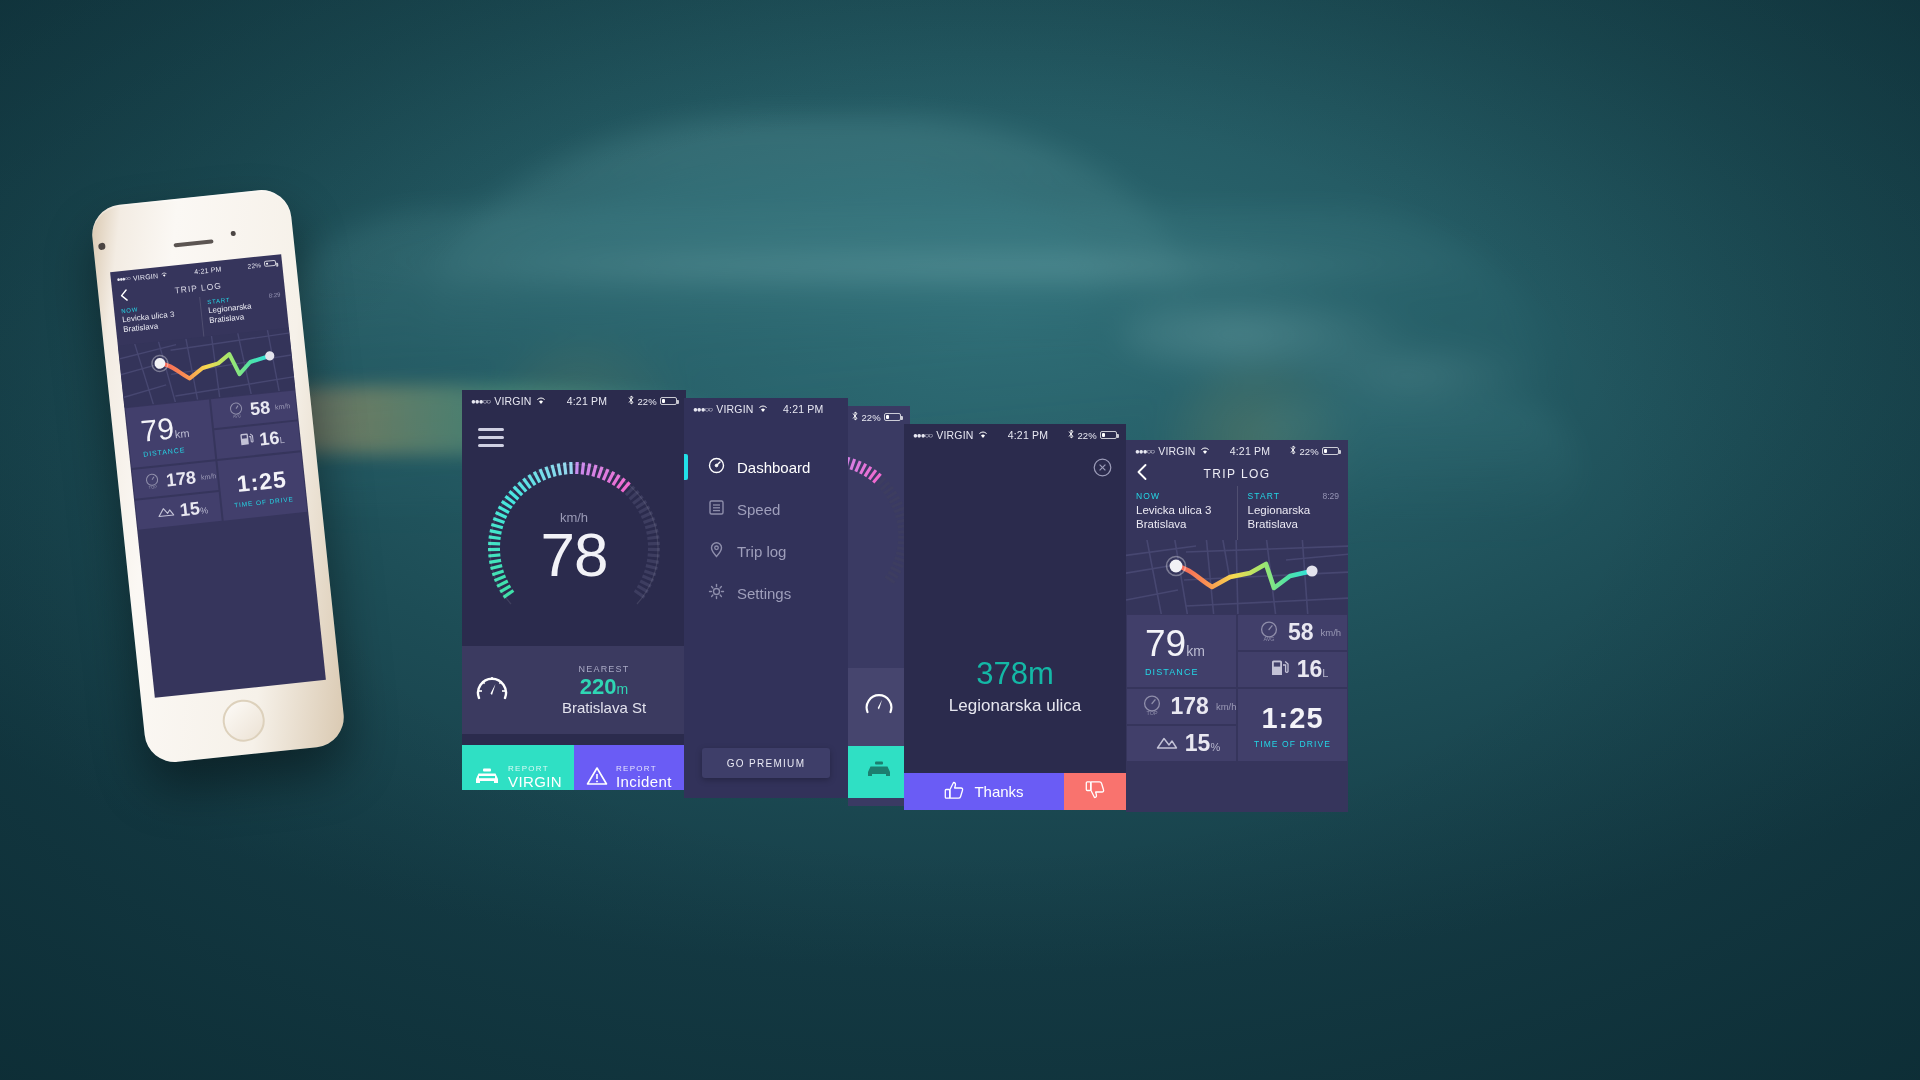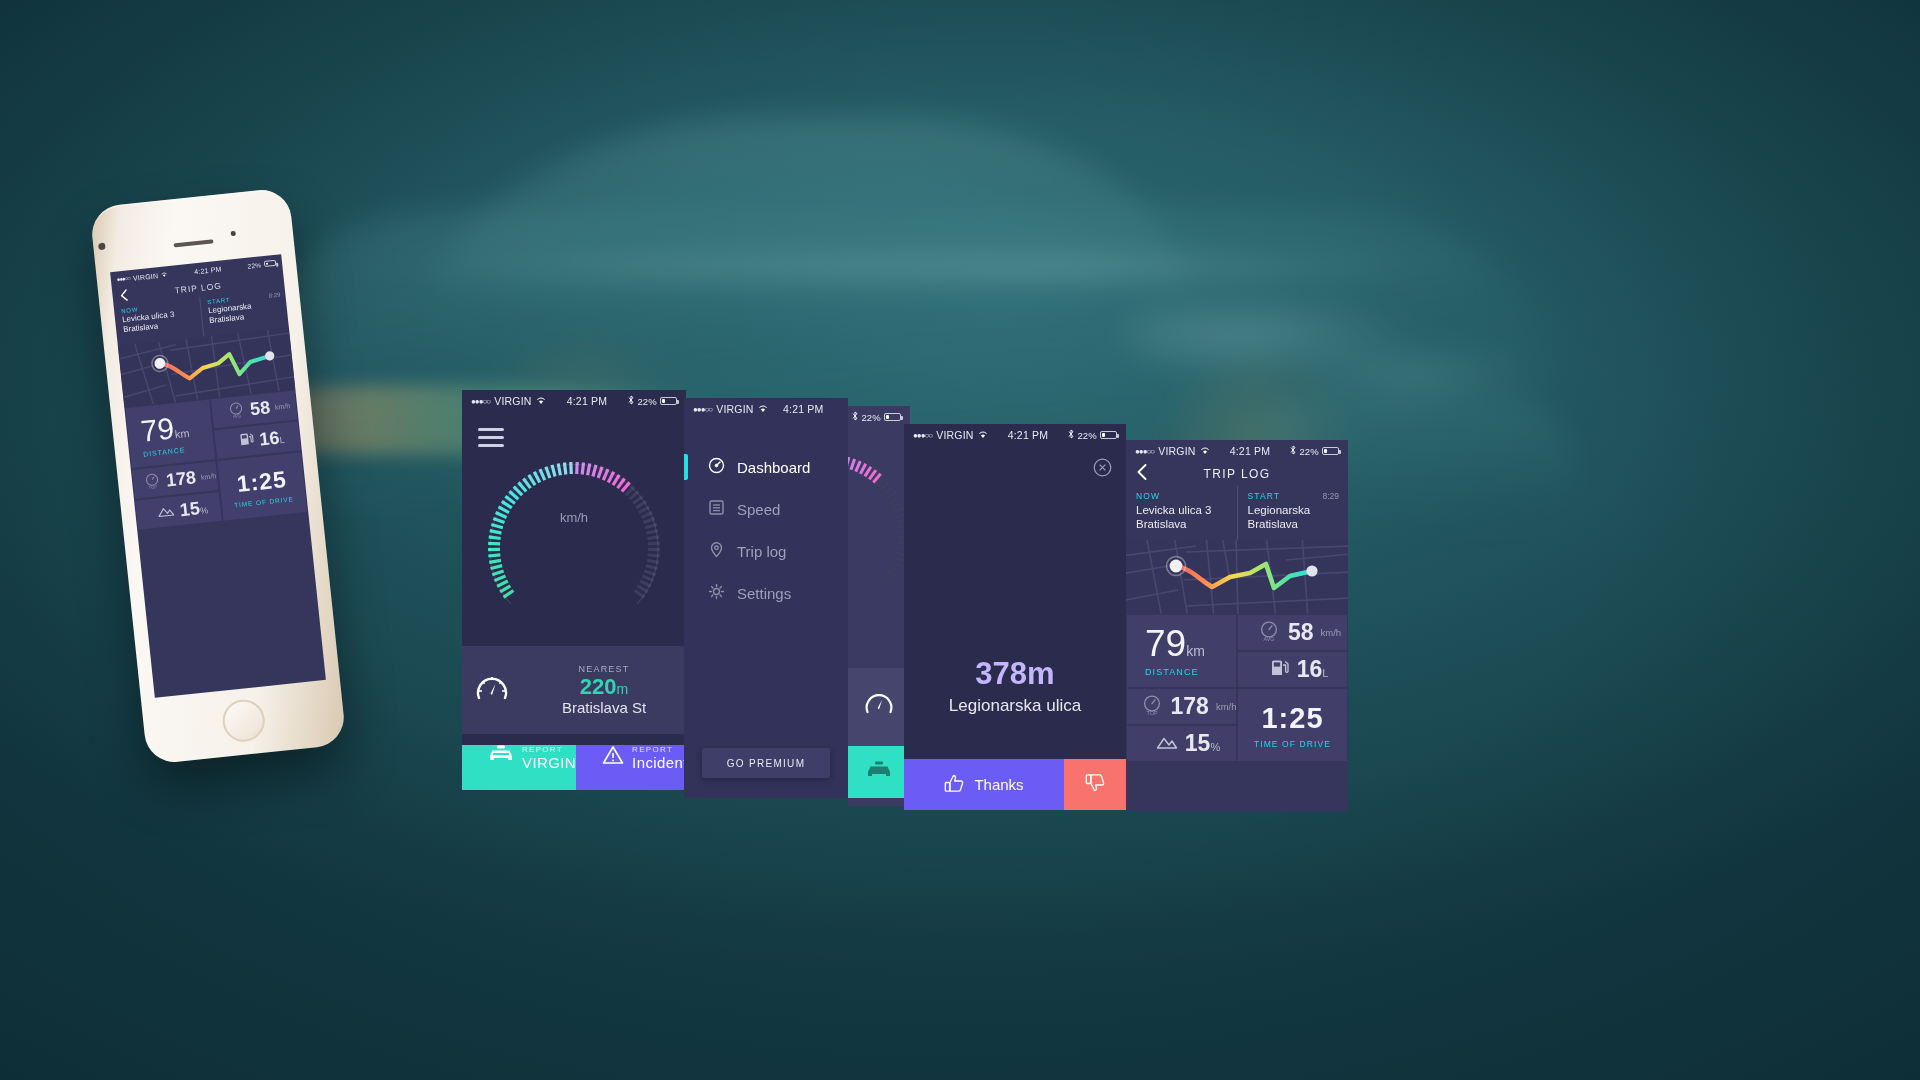--- a/index.html
+++ b/index.html
@@ -105,21 +105,21 @@
     position:absolute; left:0; right:0; top:256px; height:88px;
     background:#3b3a60; display:flex; align-items:center;
   }
   .nearest .ico{width:60px;display:flex;justify-content:center;}
   .nearest .txt{flex:1;text-align:center;}
   .n-label{font-size:9px;letter-spacing:1.2px;color:#a9a9c4;}
   .n-dist{font-size:22px;font-weight:700;color:#2fd6b4;line-height:1.15;}
   .n-dist em{font-size:14px;font-style:normal;font-weight:400;}
   .n-street{font-size:15px;color:#e3e3ee;}
   .report-bar{position:absolute;left:0;right:0;bottom:0;height:45px;display:flex;}
-  .report-btn{flex:1;display:flex;align-items:flex-start;gap:8px;padding-left:26px;}
+  .report-btn{flex:1;display:flex;align-items:flex-end;gap:8px;padding-left:12px;}
   .rb-police{background:#2fe0c4;}
   .rb-incident{background:#6a5cf5;}
   .rb-txt .rb-small{font-size:8px;letter-spacing:1.3px;color:rgba(255,255,255,.82);}
   .rb-txt .rb-big{font-size:15px;color:#fff;letter-spacing:.4px;}
   .rb-police .rb-big{font-weight:400;}
 
   
   #screen-menu { left:684px; top:398px; width:164px; height:400px; background:#32325a; }
   .menu-list{margin-top:26px;}
   .menu-item{display:flex;align-items:center;height:42px;padding-left:24px;gap:12px;position:relative;}
@@ -139,23 +139,23 @@
   #screen-sliver { left:848px; top:406px; width:62px; height:400px; background:#3a3a63; }
   #screen-sliver .sv-gauge{position:absolute;left:-110px;top:40px;width:180px;height:180px;}
   .sv-nearest{position:absolute;left:0;right:0;bottom:60px;height:78px;background:#46456e;display:flex;align-items:center;justify-content:center;}
   .sv-report{position:absolute;left:0;right:0;bottom:8px;height:52px;background:#2fe0c4;display:flex;align-items:center;justify-content:center;}
 
   
   #screen-radar { left:904px; top:424px; width:222px; height:386px; background:#2b2b4d; }
   .close-ico{position:absolute;right:14px;top:34px;}
   .radar-mid{position:absolute;left:0;right:0;top:62px;text-align:center;}
   .radar-title{font-size:23px;color:#f0f0f6;margin-top:14px;font-weight:400;}
-  .radar-dist{position:absolute;left:0;right:0;top:232px;text-align:center;font-size:31px;font-weight:700;color:#c4b5fd;}
+  .radar-dist{position:absolute;left:0;right:0;top:232px;text-align:center;font-size:31px;font-weight:400;color:#14b8a6;}
   .radar-street{position:absolute;left:0;right:0;top:272px;text-align:center;font-size:17px;color:#e6e6ef;}
-  .thanks-bar{position:absolute;left:0;right:0;bottom:0;height:51px;display:flex;}
+  .thanks-bar{position:absolute;left:0;right:0;bottom:0;height:37px;display:flex;}
   .thanks-btn{flex:1;background:#6a5cf5;display:flex;align-items:center;justify-content:center;gap:10px;font-size:15px;color:#fff;}
   .dislike-btn{width:62px;background:#f9736e;display:flex;align-items:center;justify-content:center;}
 
   
   #screen-trip { left:1126px; top:440px; width:222px; height:372px; background:#36355c; }
   .trip-nav{height:24px;display:flex;align-items:center;padding:0 10px;position:relative;}
   .trip-title{position:absolute;left:0;right:0;text-align:center;font-size:12px;letter-spacing:1.4px;color:#edecf4;}
   .trip-head{display:flex;height:54px;}
   .th-col{flex:1;padding:5px 10px;position:relative;}
   .th-col.right{border-left:1px solid rgba(255,255,255,.13);}
@@ -333,20 +333,21 @@
           <line x1="166.86" y1="112.67" x2="178.51" y2="115.53" stroke-width="3.2" stroke-linecap="butt" stroke="#3d3d60"></line>
           <line x1="165.36" y1="117.93" x2="176.77" y2="121.65" stroke-width="3.2" stroke-linecap="butt" stroke="#3d3d60"></line>
           <line x1="163.47" y1="123.07" x2="174.57" y2="127.62" stroke-width="3.2" stroke-linecap="butt" stroke="#3d3d60"></line>
           <line x1="161.21" y1="128.05" x2="171.95" y2="133.41" stroke-width="3.2" stroke-linecap="butt" stroke="#3d3d60"></line>
           <line x1="158.59" y1="132.85" x2="168.90" y2="138.99" stroke-width="3.2" stroke-linecap="butt" stroke="#3d3d60"></line>
           <line x1="155.62" y1="137.44" x2="165.45" y2="144.33" stroke-width="3.2" stroke-linecap="butt" stroke="#3d3d60"></line>
         </g>
       <path d="M 32 151 A 84 84 0 1 1 158 151" stroke="rgba(255,255,255,.10)" stroke-width="1.2" fill="none"></path>
     </svg>
     <div class="gauge-label">km/h</div>
+    <div class="gauge-value">78</div>
   </div>
 
   <div class="nearest">
     <div class="ico">
       <svg width="34" height="34" viewBox="0 0 34 34">
         <path d="M4 25 A14 14 0 1 1 30 25" stroke="#fff" stroke-width="2.4" fill="none" stroke-linecap="round"></path>
         <path d="M17 22 L20.5 11 L15.5 20.5 Z" fill="#fff"></path>
         <g stroke="#fff" stroke-width="1.6">
           <line x1="17" y1="4" x2="17" y2="7"></line>
           <line x1="7.5" y1="8.5" x2="9.6" y2="10.6"></line>

